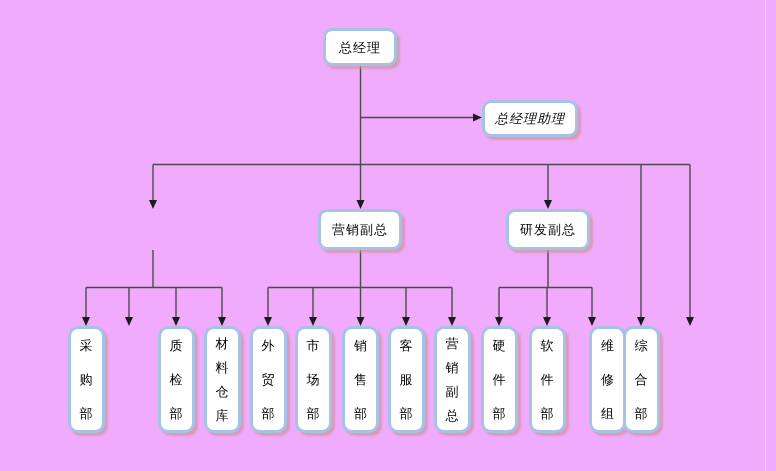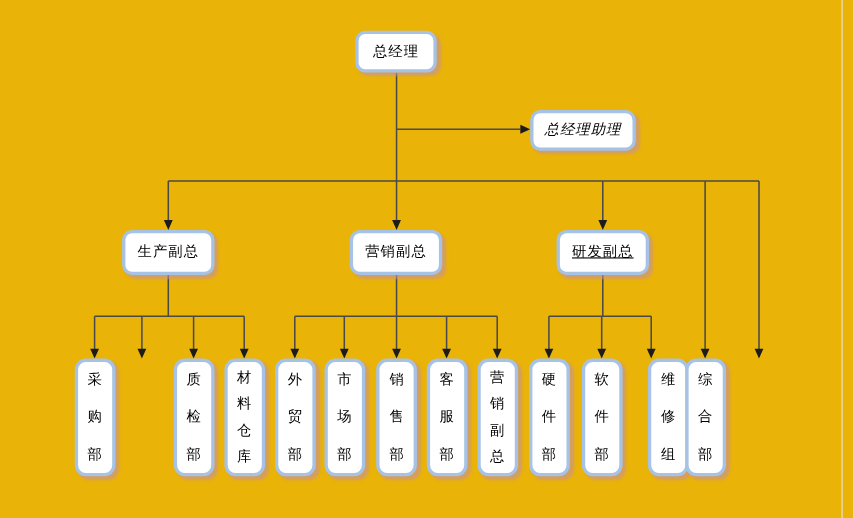--- a/index.html
+++ b/index.html
@@ -1,31 +1,31 @@
 <!DOCTYPE html>
 <html><head>
 <meta charset="utf-8">
 <style>
   html,body{margin:0;padding:0;background:#ffffff;}
   body{font-family:"DejaVu Sans",sans-serif;}
-  .canvas{position:relative;width:776px;height:471px;background:#eab308;overflow:hidden;}
+  .canvas{position:relative;width:776px;height:471px;background:#f0abfc;overflow:hidden;}
   .edge-line{position:absolute;left:765px;top:0;width:1px;height:471px;background:#e4e4e4;}
   .node{
     position:absolute;box-sizing:border-box;background:#ffffff;
     border:3px solid #a6c3e6;border-radius:9px;
     box-shadow:3px 3px 2px rgba(198,147,147,0.62);
     display:flex;align-items:center;justify-content:center;
     font-size:13px;color:#000000;letter-spacing:1px;line-height:1;
   }
   .ceo{left:323px;top:28px;width:74px;height:38px;}
   .assistant{left:482px;top:100px;width:96px;height:37px;font-style:italic;}
   .vp{top:209px;width:84px;height:41px;}
   .vp1{left:111px;}
   .vp2{left:318px;}
-  .vp3{left:506px;text-decoration:underline;}
+  .vp3{left:506px;}
   .dept{top:326px;width:37px;height:107px;border-radius:10px;}
   .vtext{width:15px;text-align:center;word-break:break-all;letter-spacing:0;line-height:34px;font-size:13px;}
   .c4 .vtext{line-height:24px;}
   svg.connectors{position:absolute;left:0;top:0;pointer-events:none;}
   svg.connectors line{stroke:#4a4a4a;stroke-width:1.4;}
   svg.connectors polygon{fill:#1c1c1c;}
 </style>
 </head>
 <body>
 
@@ -90,23 +90,20 @@
   </svg>
 
   <div class="node ceo">
     <span>总经理</span>
   </div>
 
   <div class="node assistant">
     <span>总经理助理</span>
   </div>
 
-  <div class="node vp vp1">
-    <span>生产副总</span>
-  </div>
   <div class="node vp vp2">
     <span>营销副总</span>
   </div>
   <div class="node vp vp3">
     <span>研发副总</span>
   </div>
 
   <div class="node dept c3" style="left:67.5px">
     <span class="vtext">采购部</span>
   </div>

